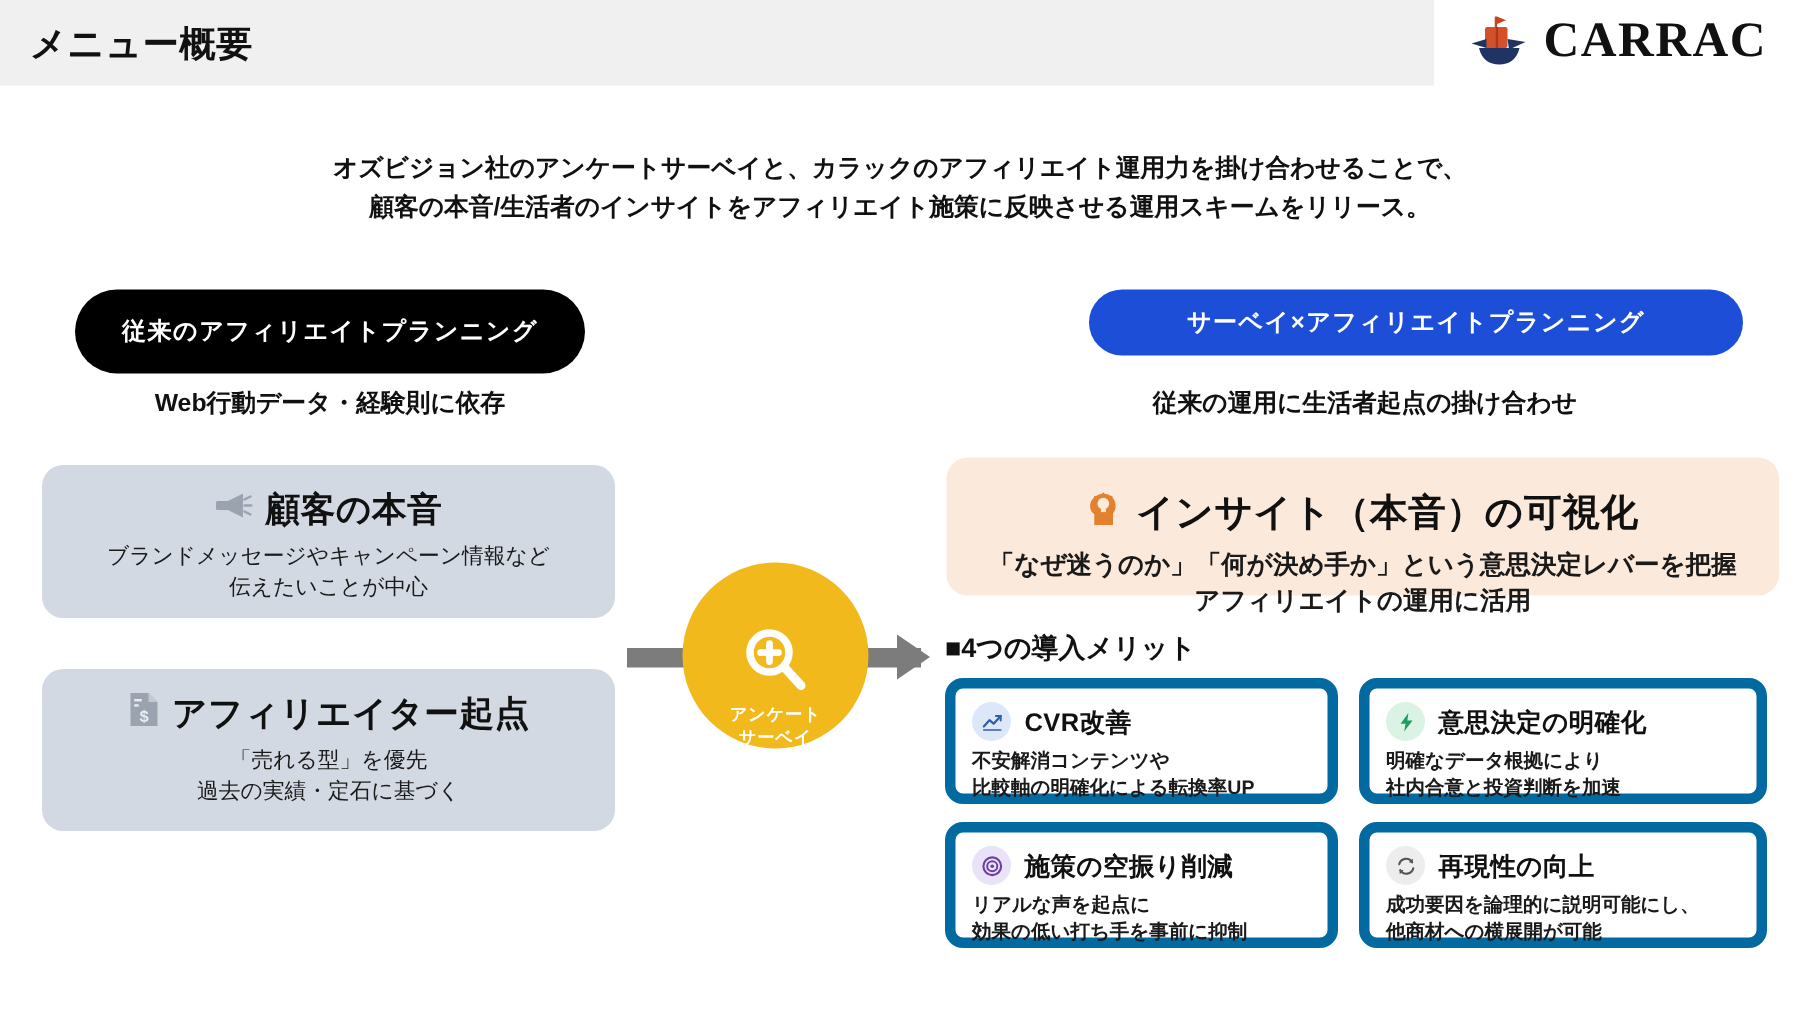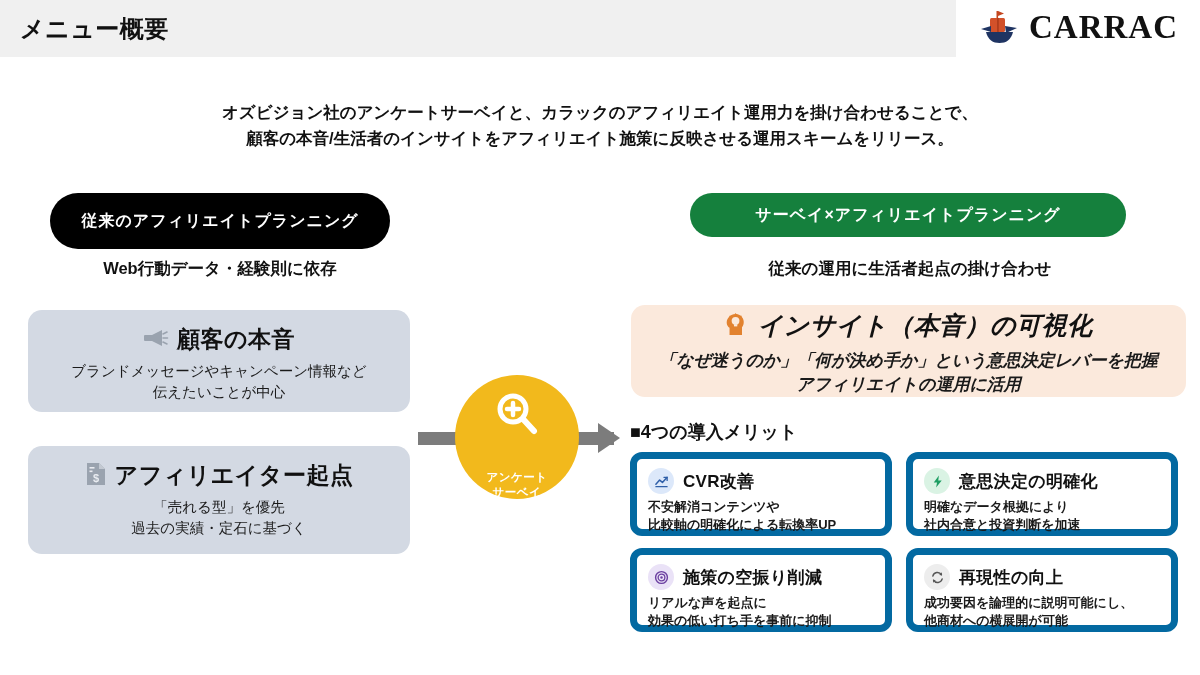--- a/index.html
+++ b/index.html
@@ -41,21 +41,21 @@
   }
 
   
   .pill {
     position: absolute;
     border-radius: 999px;
     display: flex; align-items: center; justify-content: center;
     color: #fff; font-weight: bold; font-size: 16px; letter-spacing: 1px;
   }
   .pill-left  { left: 50px;  top: 193px; width: 340px; height: 56px; background: #000000; }
-  .pill-right { left: 690px; top: 193px; width: 436px; height: 44px; background: #15803d; }
+  .pill-right { left: 726px; top: 193px; width: 436px; height: 44px; background: #1d4ed8; }
 
   .sub-left, .sub-right {
     position: absolute; text-align: center;
     font-size: 16.5px; font-weight: bold; color: #111;
   }
   .sub-left  { left: 20px;  top: 258px; width: 400px; }
   .sub-right { left: 625px; top: 258px; width: 570px; }
 
   
   .lcard {
@@ -85,35 +85,34 @@
     width: 0; height: 0;
     border-top: 15px solid transparent;
     border-bottom: 15px solid transparent;
     border-left: 22px solid #7C7C7C;
   }
   .hub {
     position: absolute; left: 455px; top: 375px;
     width: 124px; height: 124px; border-radius: 50%;
     background: #F2B91C;
     display: flex; flex-direction: column;
-    align-items: center; justify-content: space-between;
+    align-items: center; justify-content: flex-end;
     padding-top: 16px;
   }
   .hub-label {
     margin-top: 2px; text-align: center; color: #fff;
     font-size: 11.5px; font-weight: bold; line-height: 1.25; letter-spacing: .5px;
   }
 
   
   .insight {
     position: absolute; left: 631px; top: 305px;
     width: 555px; height: 92px;
     background: #FBE9DC; border-radius: 14px;
-    padding-top: 4px;
-    font-style: italic;
+    padding-top: 20px;
   }
   .insight-head {
     display: flex; align-items: center; justify-content: center; gap: 9px;
   }
   .insight-title { font-size: 25px; font-weight: bold; color: #111; letter-spacing: .5px; }
   .insight-body {
     text-align: center; font-size: 17px; font-weight: bold;
     line-height: 1.4; color: #1a1a1a; margin-top: 7px;
   }
 

